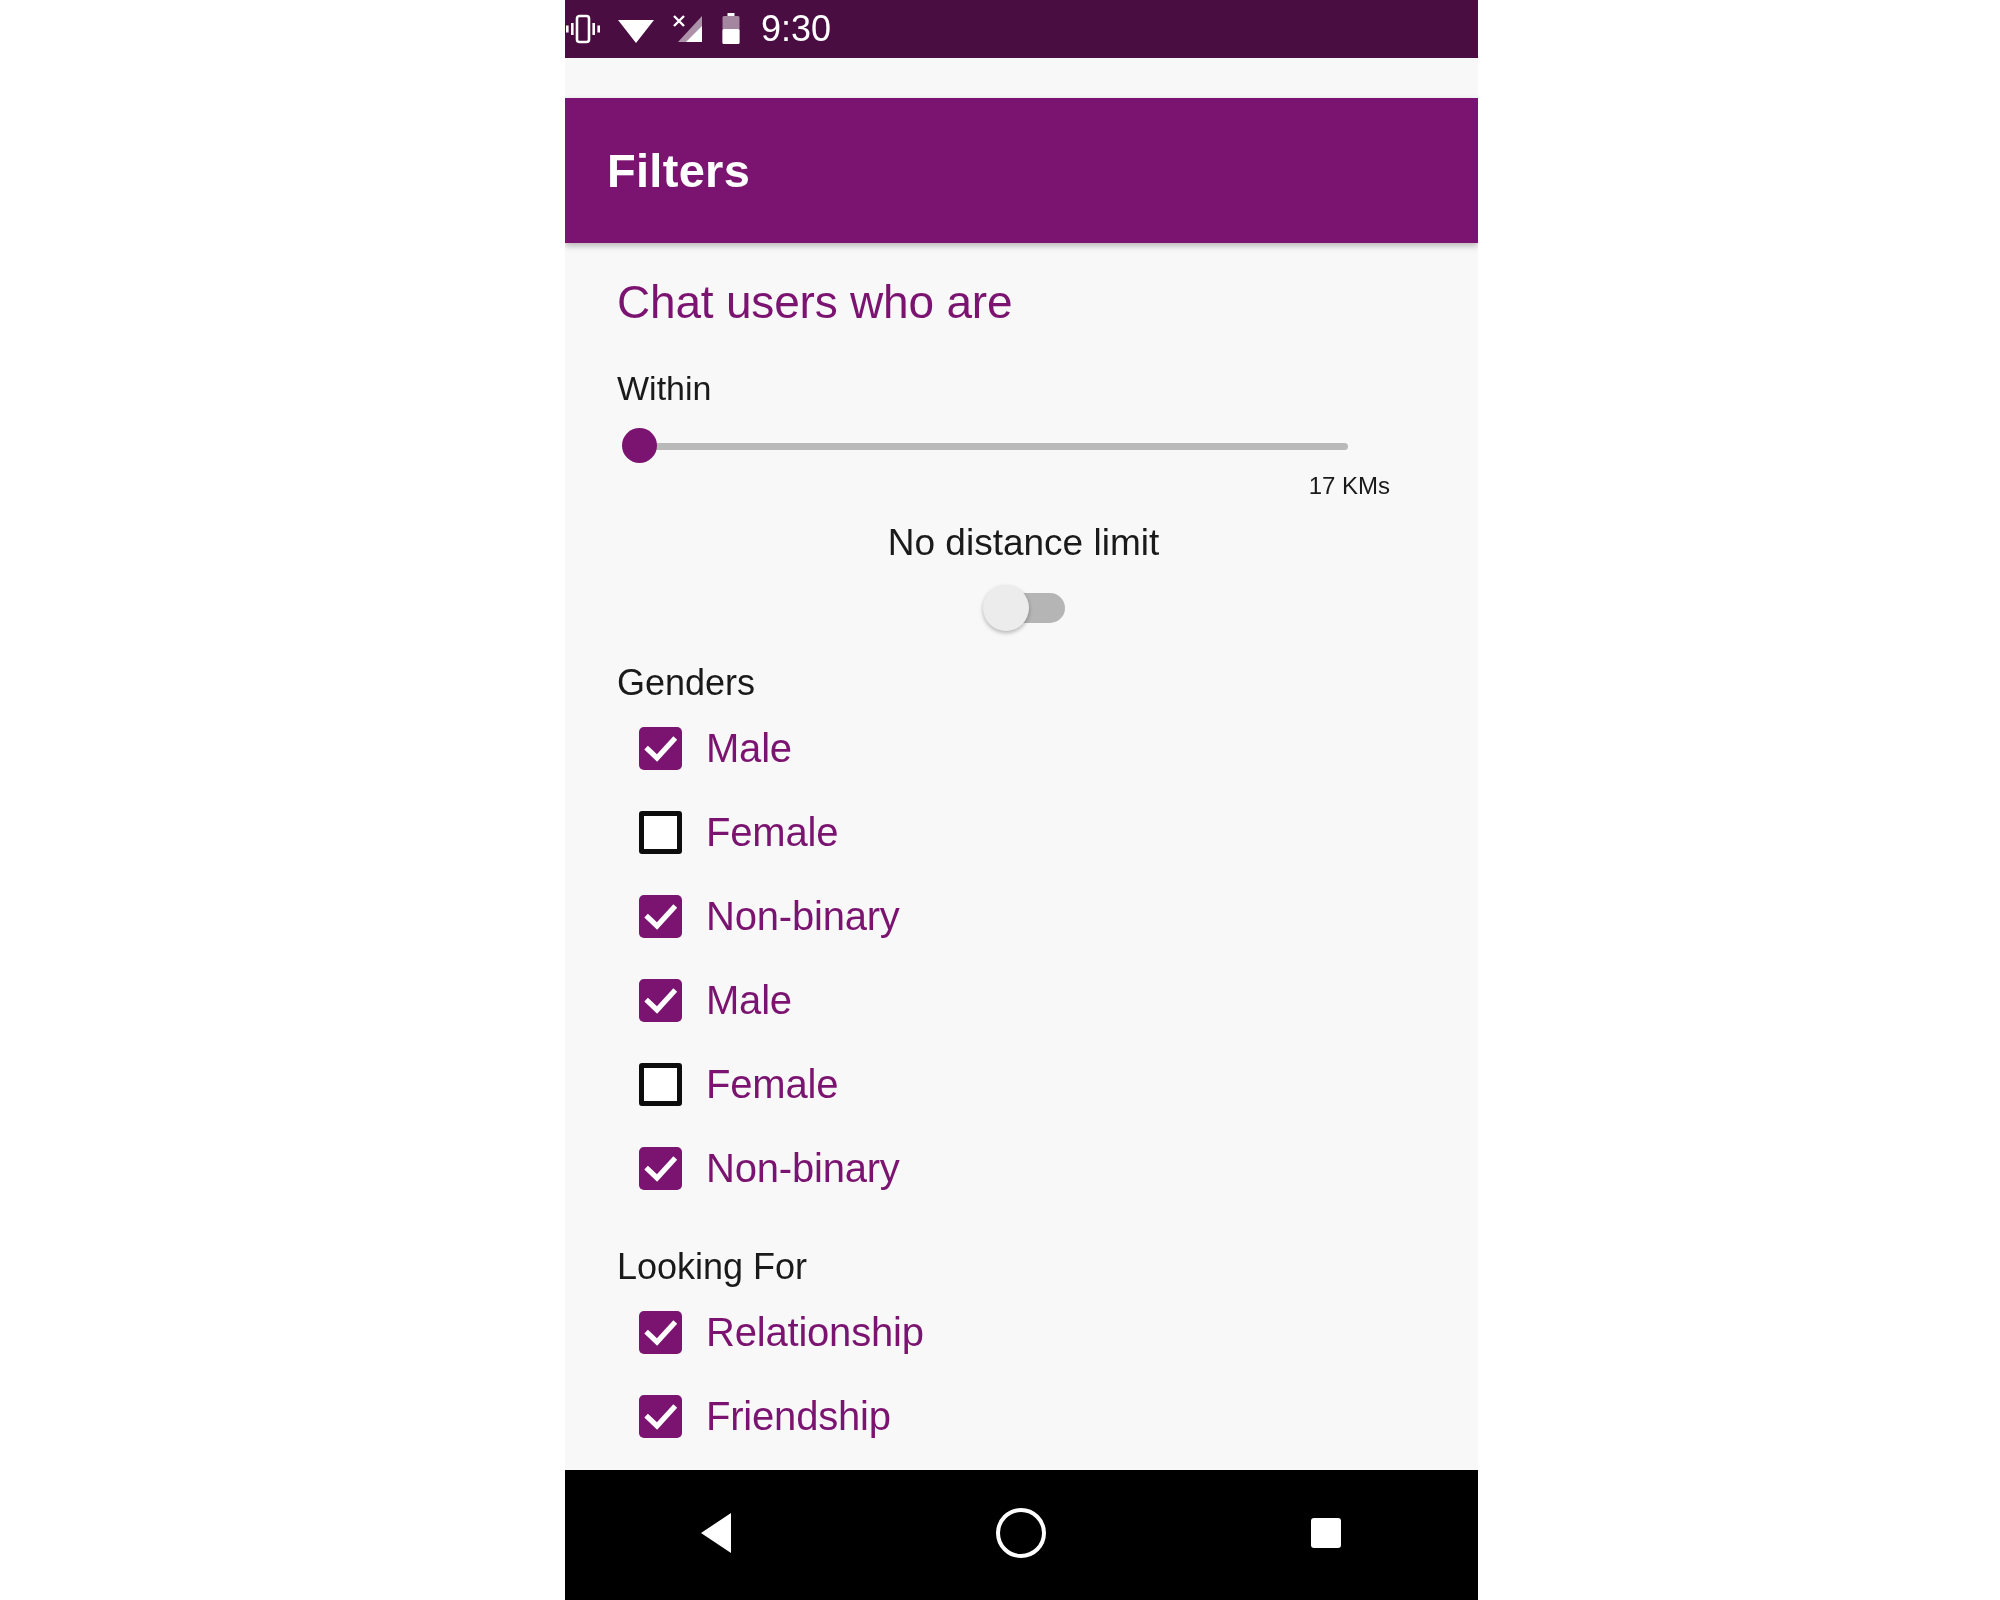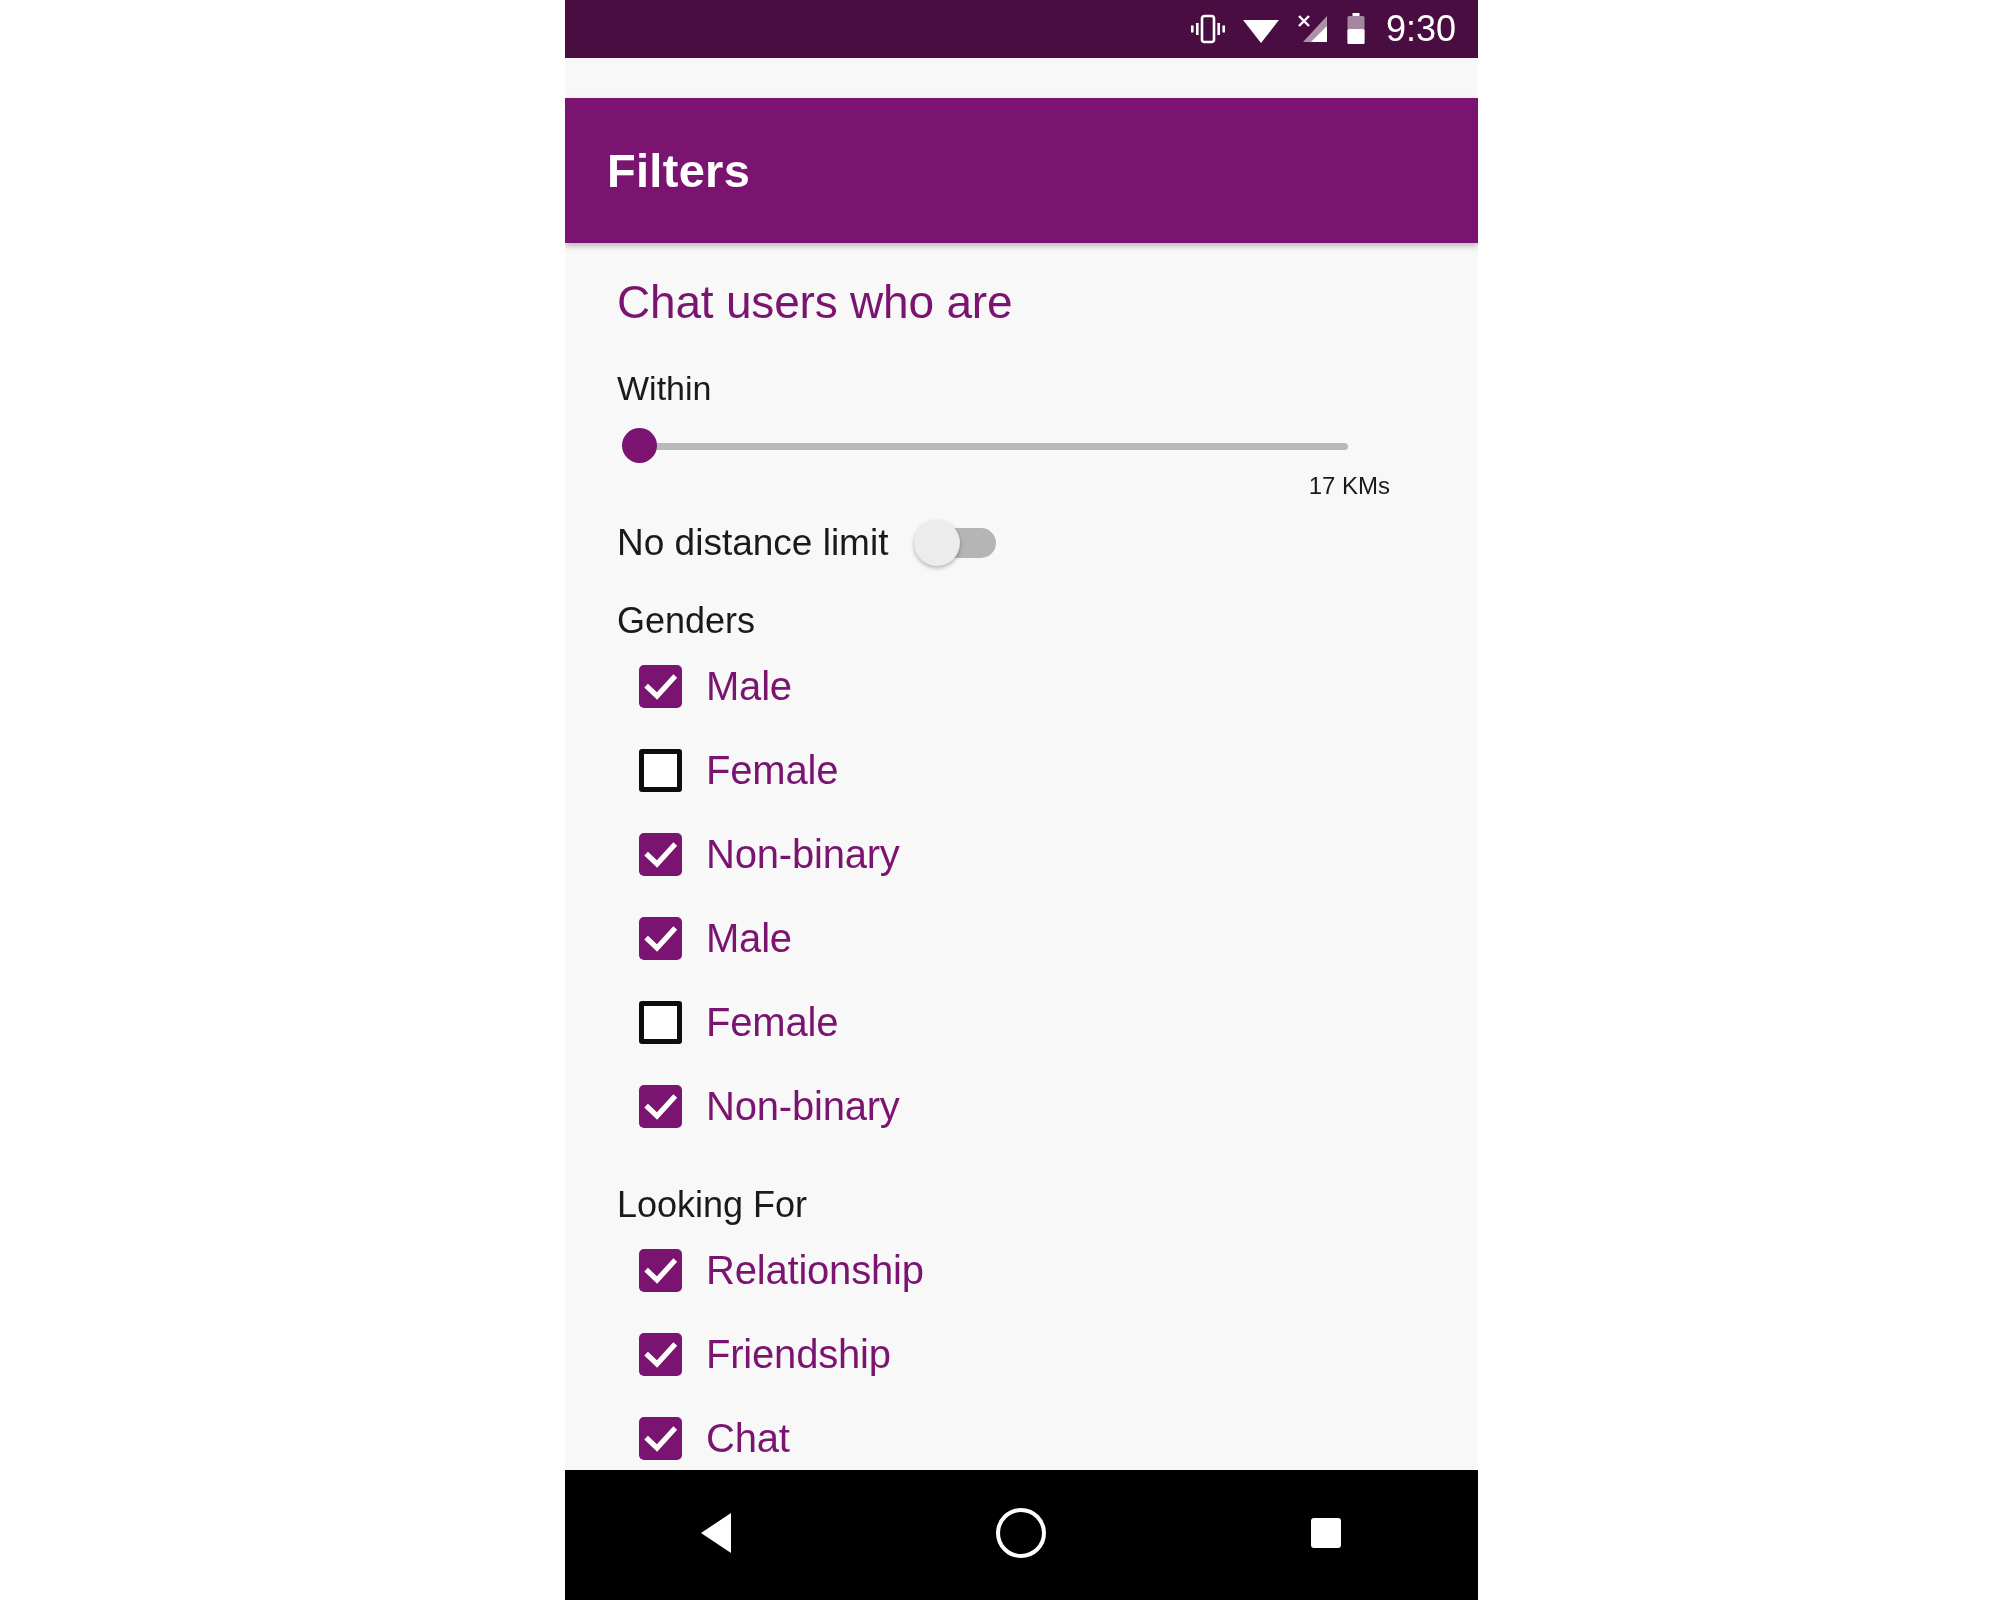--- a/index.html
+++ b/index.html
@@ -26,21 +26,20 @@
     background: #f8f8f8;
     overflow: hidden;
   }
   
   .status-bar {
     position: relative;
     height: 58px;
     background: #4a0d42;
     display: flex;
     align-items: center;
-    justify-content: flex-end;
     padding-right: 22px;
     gap: 14px;
   }
   .status-icons { display: flex; align-items: center; gap: 16px; }
   .status-time {
     color: #ffffff;
     font-size: 36px;
     font-weight: 400;
     letter-spacing: 0px;
     line-height: 1;
@@ -116,20 +115,21 @@
     font-size: 24px;
     padding-right: 40px;
     margin-top: -6px;
   }
   
   .toggle-row {
     display: flex;
     align-items: center;
     margin-top: 22px;
     gap: 26px;
+    flex-direction: column;
   }
   .toggle-label {
     color: #1a1a1a;
     font-size: 37px;
   }
   .switch {
     position: relative;
     width: 82px;
     height: 36px;
   }

